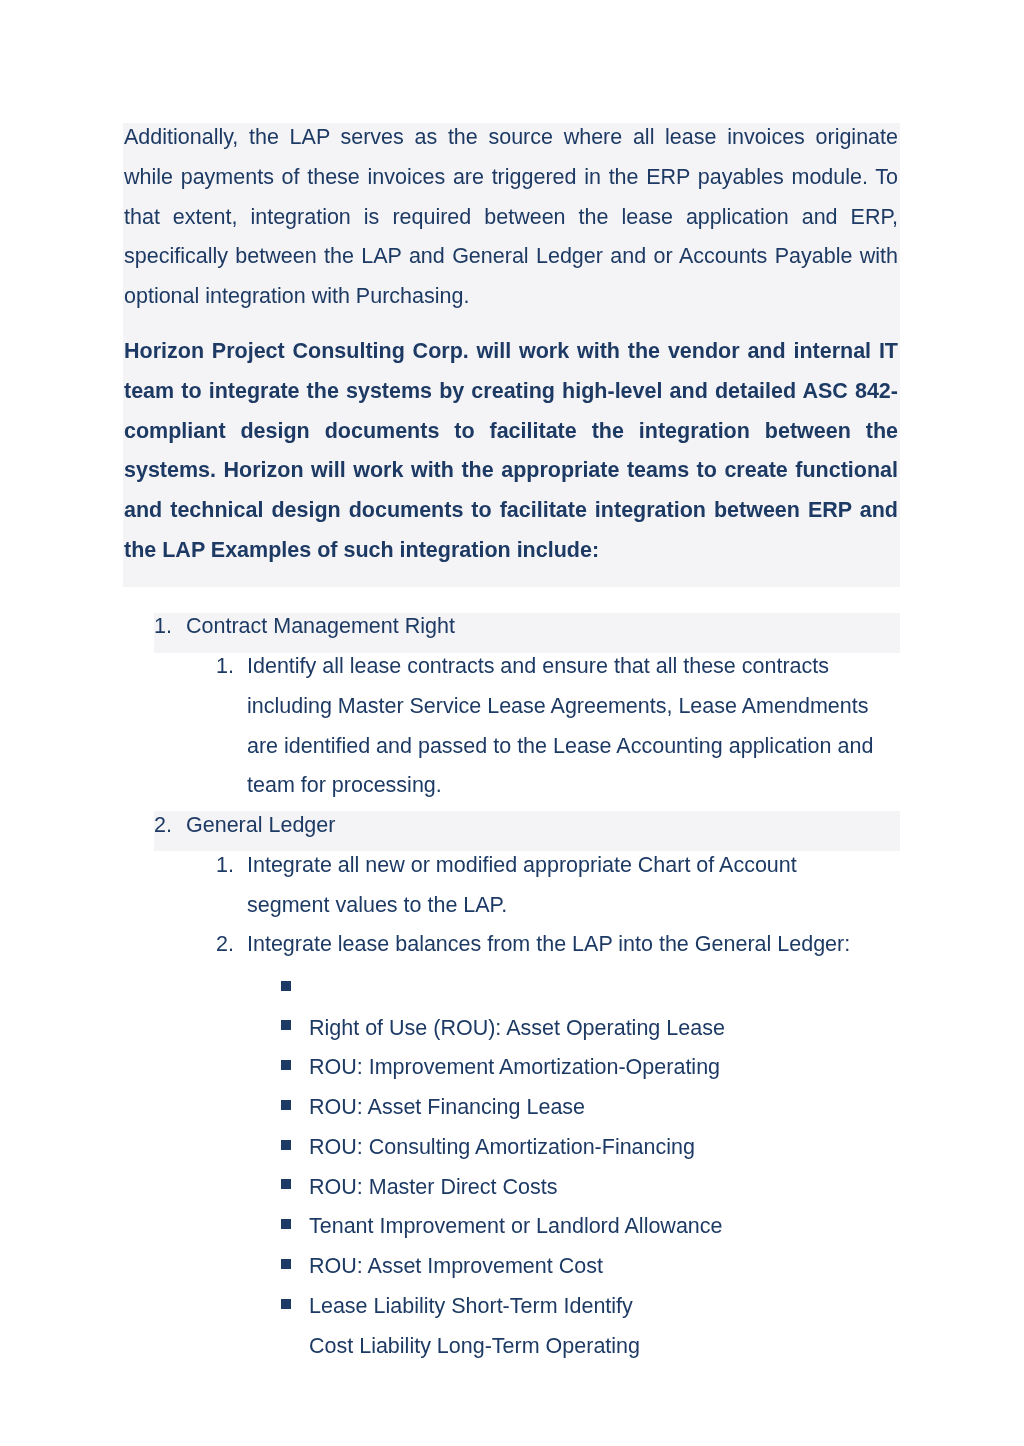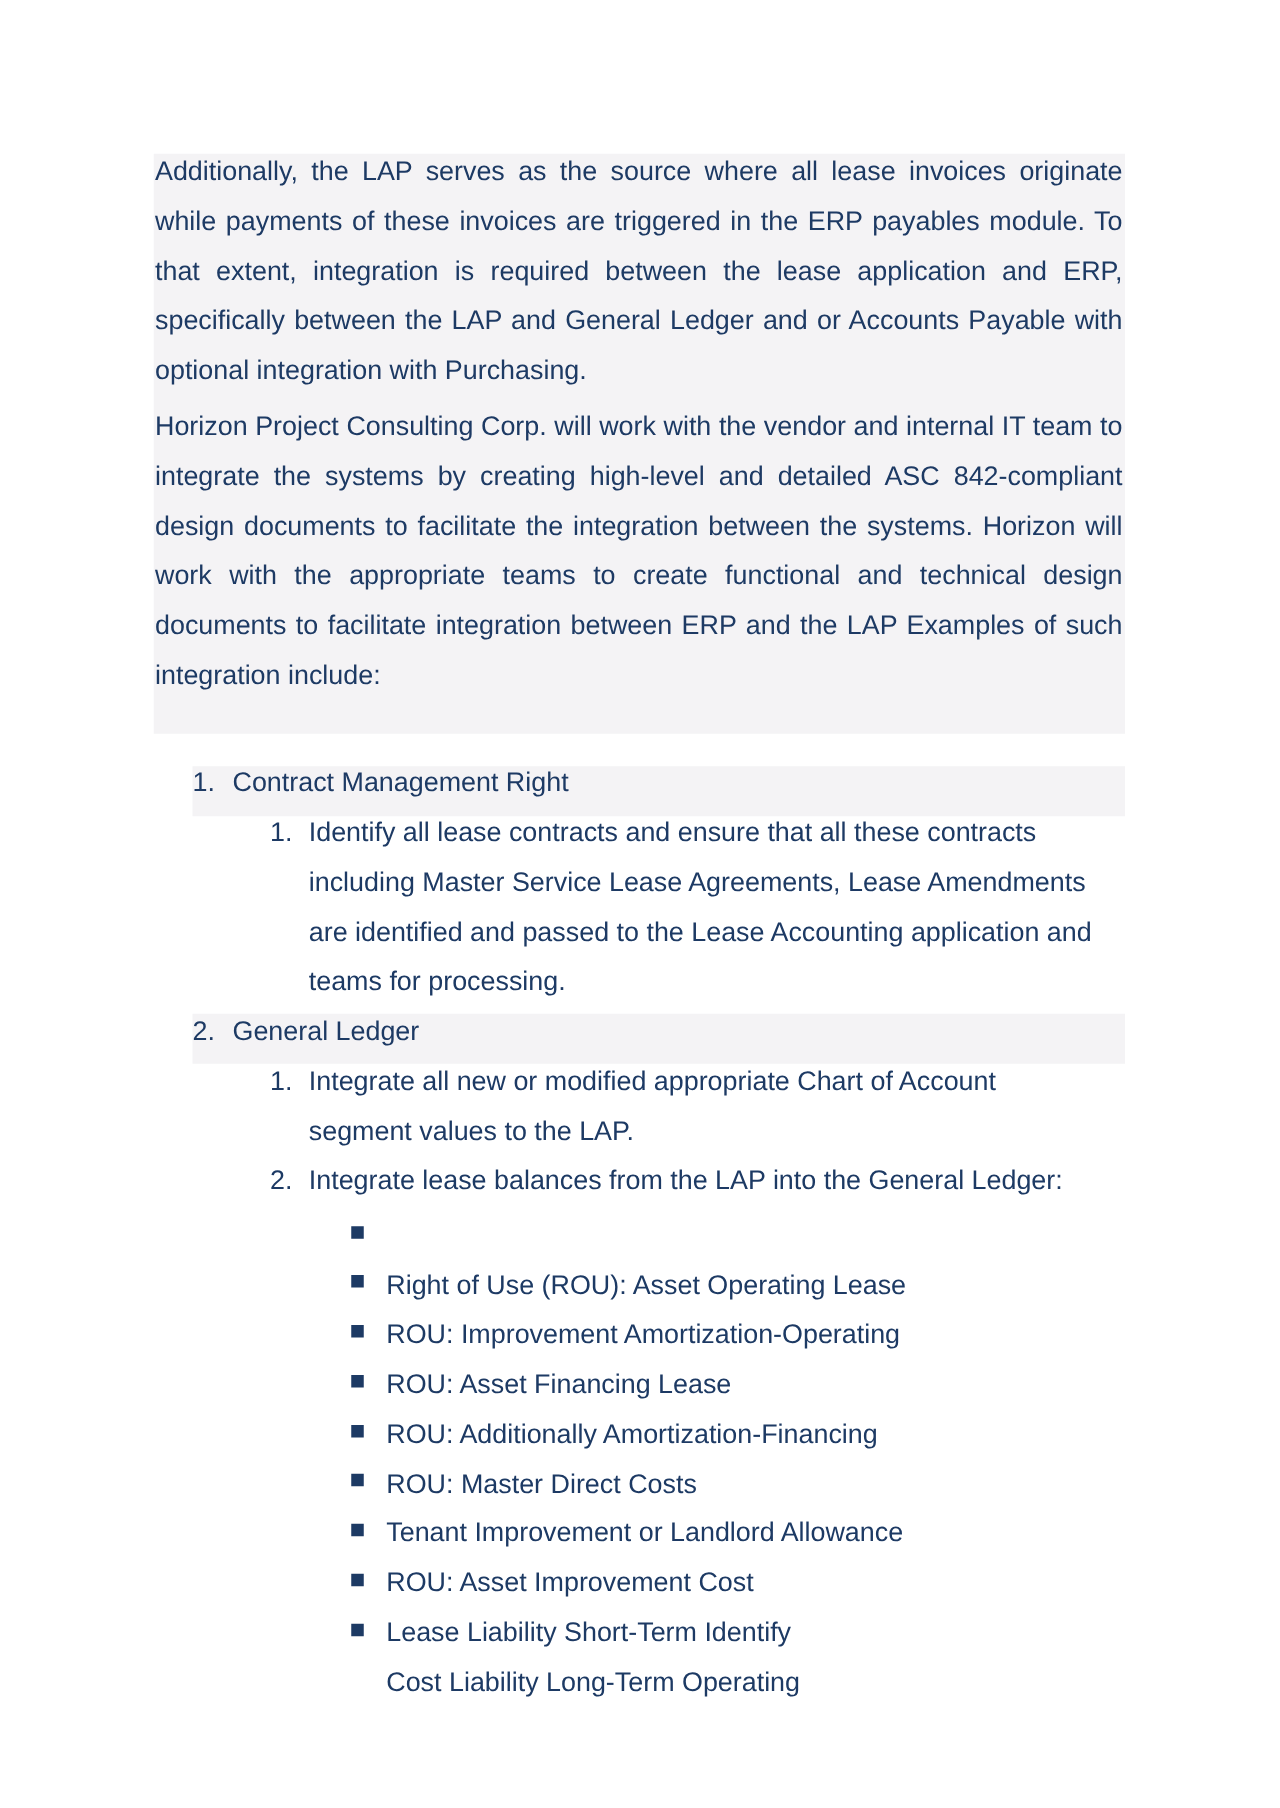--- a/index.html
+++ b/index.html
@@ -32,21 +32,21 @@
     .para {
       position: absolute;
       left: 124px;
       width: 774px;
       line-height: 39.8px;
       text-align: justify;
       text-align-last: left;
       margin: 0;
     }
     .para-1 { top: 118px; }
-    .para-2 { top: 322px; }
+    .para-2 { top: 332px; font-weight: bold; }
 
     .list-band {
       position: absolute;
       left: 154px;
       width: 746px;
       height: 40px;
       background: #f4f3f5;
     }
     .row {
       position: absolute;
@@ -88,21 +88,21 @@
   <p class="para para-2">Horizon Project Consulting Corp. will work with the vendor and internal IT team to integrate the systems by creating high-level and detailed ASC 842-compliant design documents to facilitate the integration between the systems. Horizon will work with the appropriate teams to create functional and technical design documents to facilitate integration between ERP and the LAP Examples of such integration include:</p>
 
   <div class="list-band" style="top:613px;"></div>
   <div class="row" style="top:607px; left:0; width:1024px;">
     <span class="num lvl1-num">1.</span>
     <span class="num lvl1-text">Contract Management Right</span>
   </div>
 
   <div class="row" style="top:647px; left:0; width:1024px;">
     <span class="num lvl2-num">1.</span>
-    <span class="wrap-text" style="top:0;">Identify all lease contracts and ensure that all these contracts including Master Service Lease Agreements, Lease Amendments are identified and passed to the Lease Accounting application and teams for processing.</span>
+    <span class="wrap-text" style="top:0;">Identify all lease contracts and ensure that all these contracts including Master Service Lease Agreements, Lease Amendments are identified and passed to the Lease Accounting application and team for processing.</span>
   </div>
 
   <div class="list-band" style="top:811px;"></div>
   <div class="row" style="top:806px; left:0; width:1024px;">
     <span class="num lvl1-num">2.</span>
     <span class="num lvl1-text">General Ledger</span>
   </div>
 
   <div class="row" style="top:846px; left:0; width:1024px;">
     <span class="num lvl2-num">1.</span>
@@ -121,21 +121,21 @@
   <div class="row" style="top:1004px; left:0; width:1024px;">
     <span class="bullet" style="top:16px;"></span>
     <span class="num lvl3-text">ROU: Improvement Amortization-Operating</span>
   </div>
   <div class="row" style="top:1044px; left:0; width:1024px;">
     <span class="bullet" style="top:16px;"></span>
     <span class="num lvl3-text">ROU: Asset Financing Lease</span>
   </div>
   <div class="row" style="top:1084px; left:0; width:1024px;">
     <span class="bullet" style="top:16px;"></span>
-    <span class="num lvl3-text">ROU: Additionally Amortization-Financing</span>
+    <span class="num lvl3-text">ROU: Consulting Amortization-Financing</span>
   </div>
   <div class="row" style="top:1124px; left:0; width:1024px;">
     <span class="bullet" style="top:16px;"></span>
     <span class="num lvl3-text">ROU: Master Direct Costs</span>
   </div>
   <div class="row" style="top:1163px; left:0; width:1024px;">
     <span class="bullet" style="top:16px;"></span>
     <span class="num lvl3-text">Tenant Improvement or Landlord Allowance</span>
   </div>
   <div class="row" style="top:1203px; left:0; width:1024px;">

